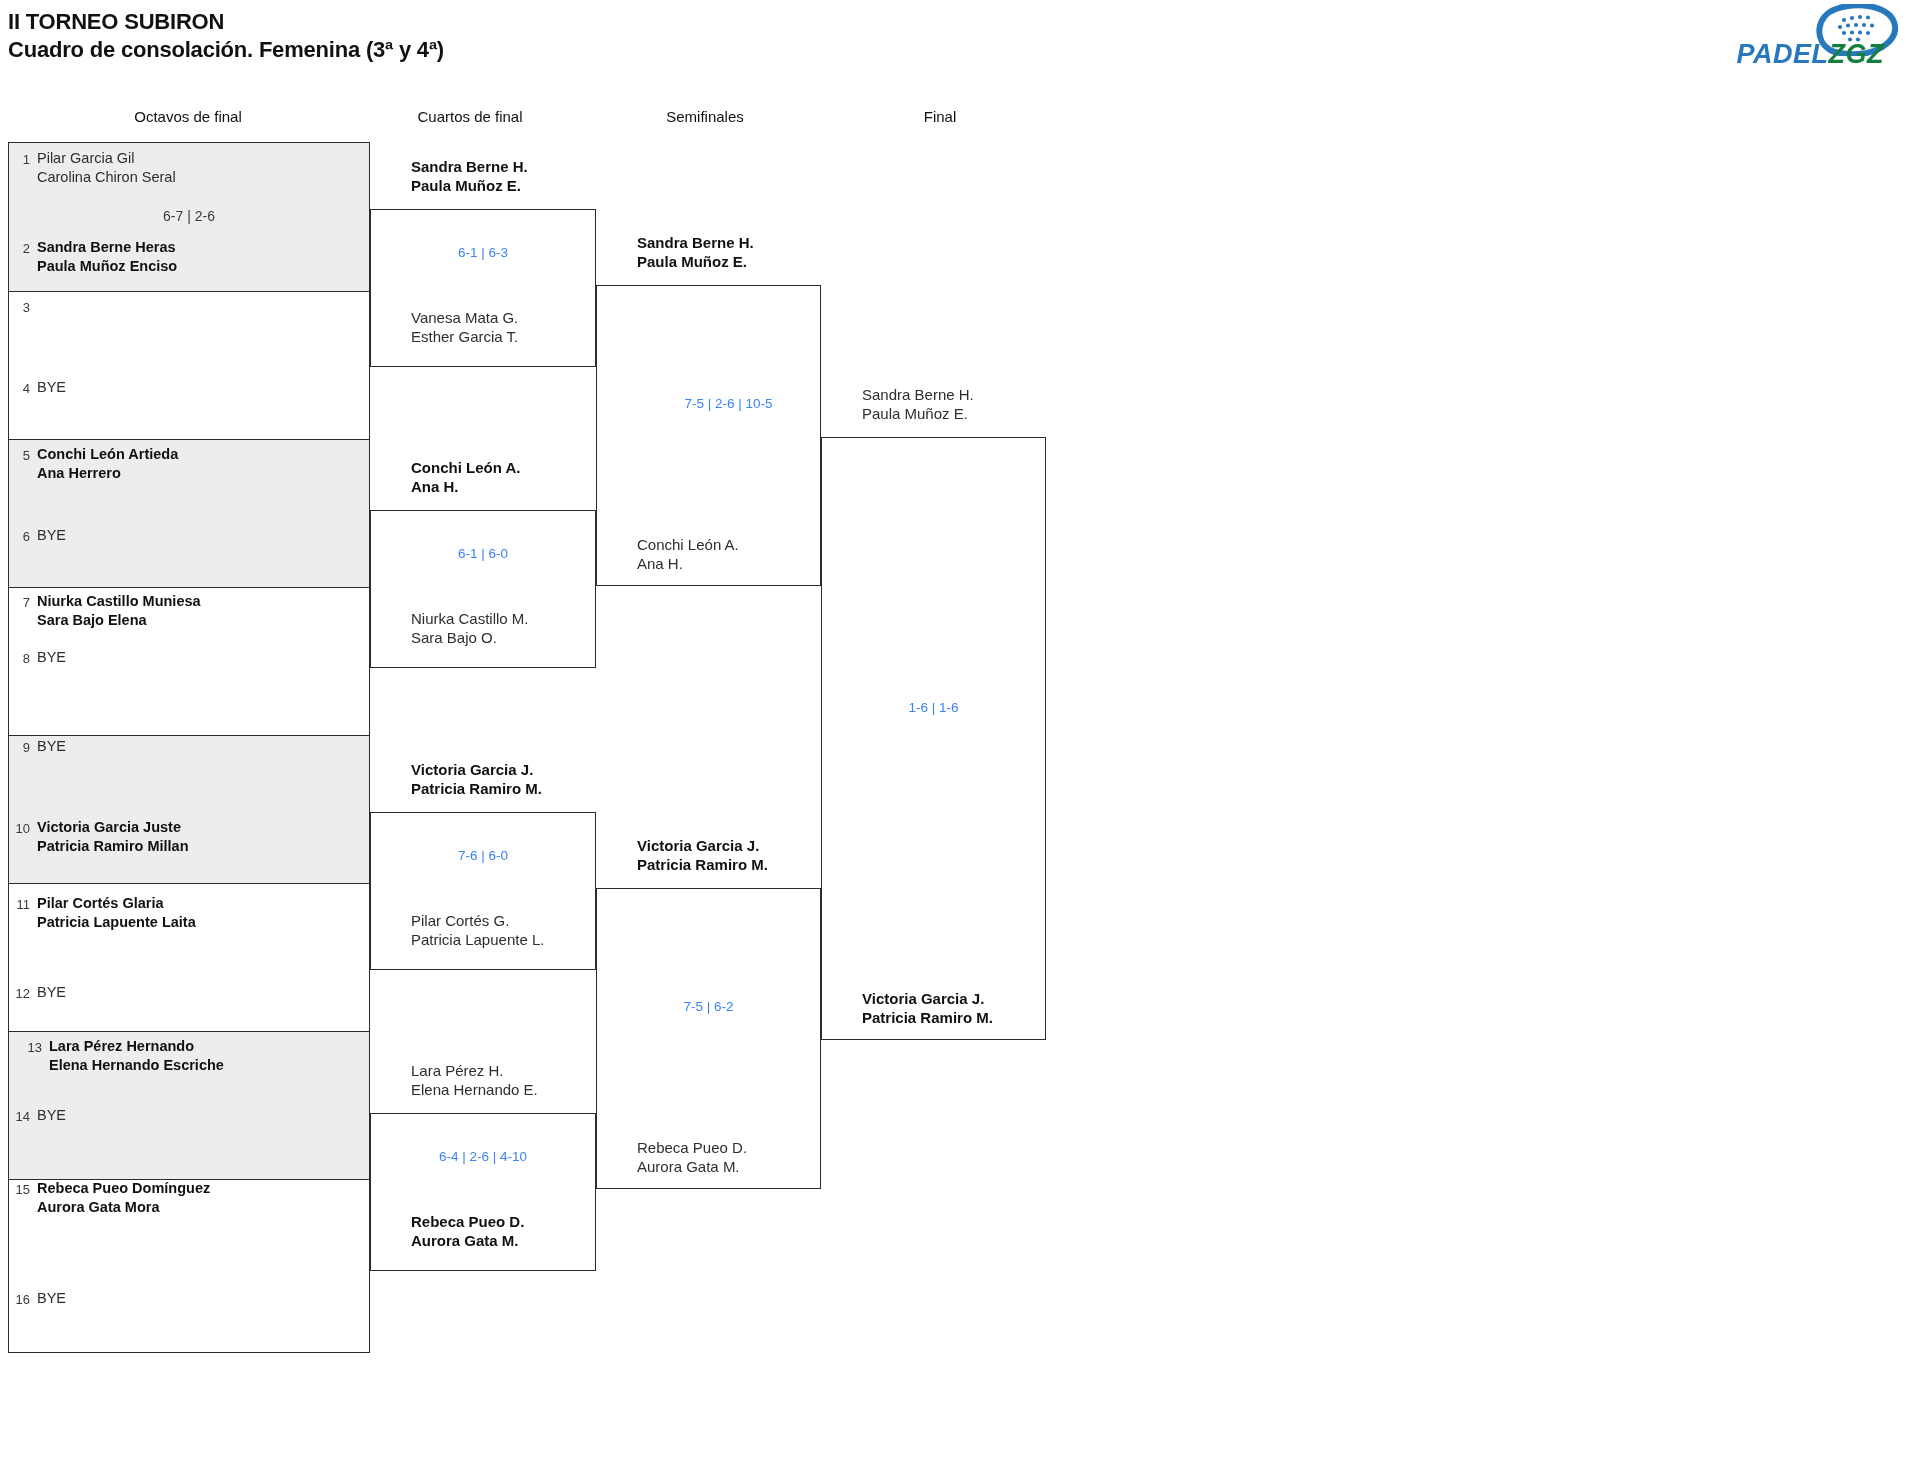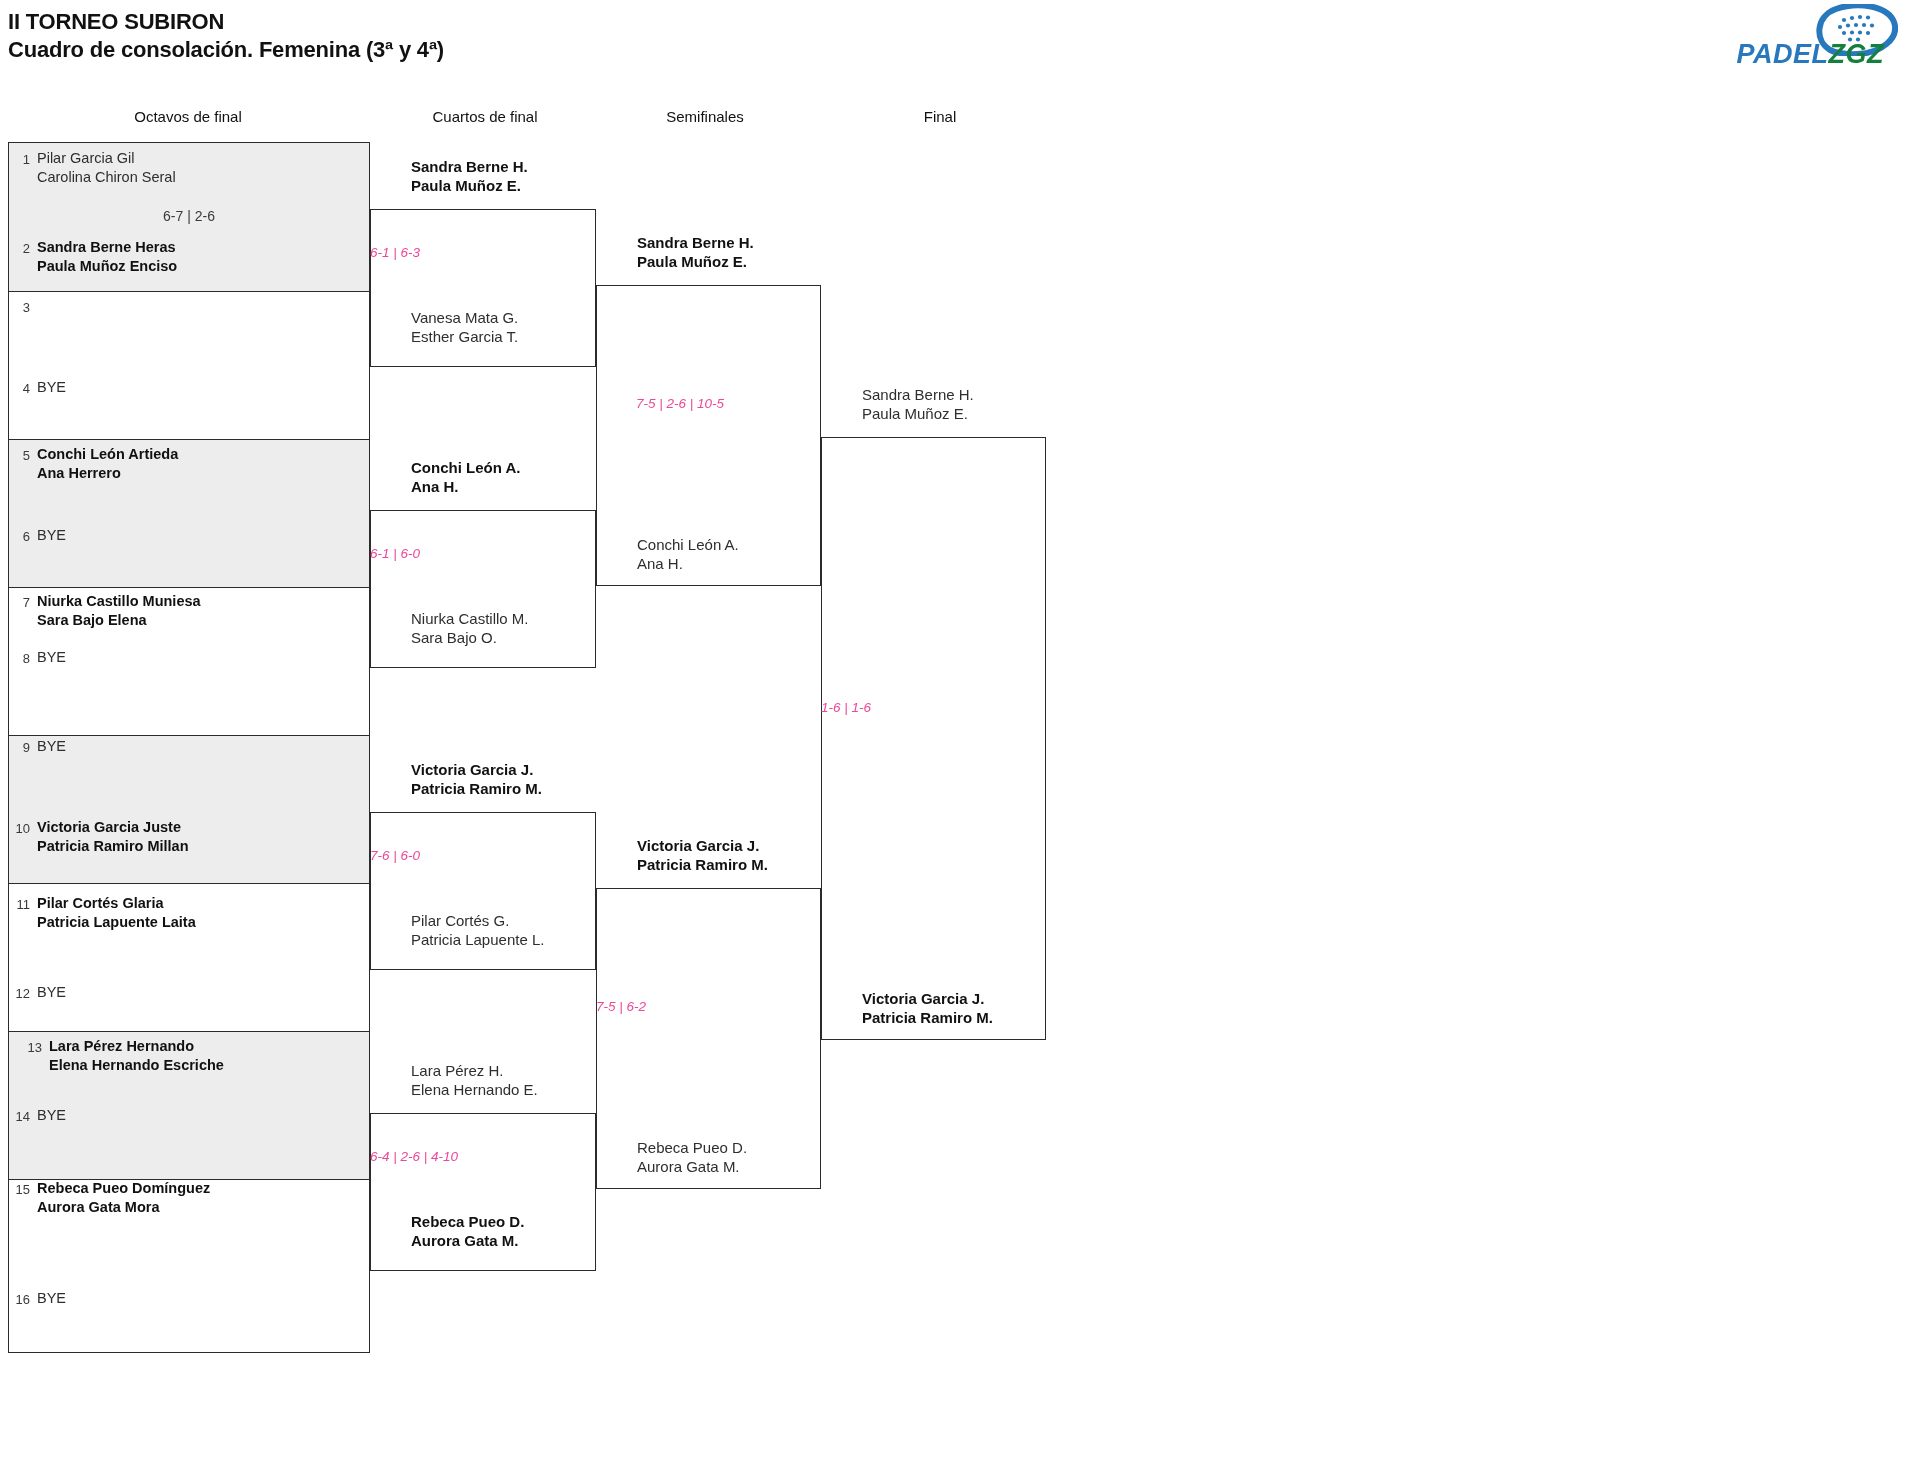--- a/index.html
+++ b/index.html
@@ -147,23 +147,23 @@
     color: #2e2e2e;
     white-space: nowrap;
     margin-left: 36px;
   }
   .team.win { font-weight: bold; color: #111; }
   .team .nm { display: block; }
 
   .score {
     position: absolute;
     font-size: 13.5px;
-    color: #ec4899;
-    white-space: nowrap;
-    font-style: italic;
+    color: #3b82f6;
+    white-space: nowrap;
+    text-align: center;
   }
 </style>
 </head>
 <body>
 
 <div id="header">
   <div id="title-block">
     <div class="title-line">II TORNEO SUBIRON</div>
     <div class="title-line">Cuadro de consolación. Femenina (3ª y 4ª)</div>
   </div>
@@ -191,21 +191,21 @@
     </svg>
     <div id="logo-wordmark">
       <span class="logo-padel">PADEL</span><span class="logo-zgz">ZGZ</span>
     </div>
   </div>
 </div>
 
 <div id="bracket">
 
   <div class="round-head" style="left:58px;  top:108px; width:260px;">Octavos de final</div>
-  <div class="round-head" style="left:370px; top:108px; width:230px;">Cuartos de final</div>
+  <div class="round-head" style="left:355px; top:108px; width:230px;">Cuartos de final</div>
   <div class="round-head" style="left:595px; top:108px; width:220px;">Semifinales</div>
   <div class="round-head" style="left:860px; top:108px; width:160px;">Final</div>
 
   <div id="r1-box">
     <div class="r1-band shade" style="top:0px;   height:148px;"></div>
     <div class="r1-band sep-top" style="top:148px; height:148px;"></div>
     <div class="r1-band shade sep-top" style="top:296px; height:148px;"></div>
     <div class="r1-band sep-top" style="top:444px; height:148px;"></div>
     <div class="r1-band shade sep-top" style="top:592px; height:148px;"></div>
     <div class="r1-band sep-top" style="top:740px; height:148px;"></div>

